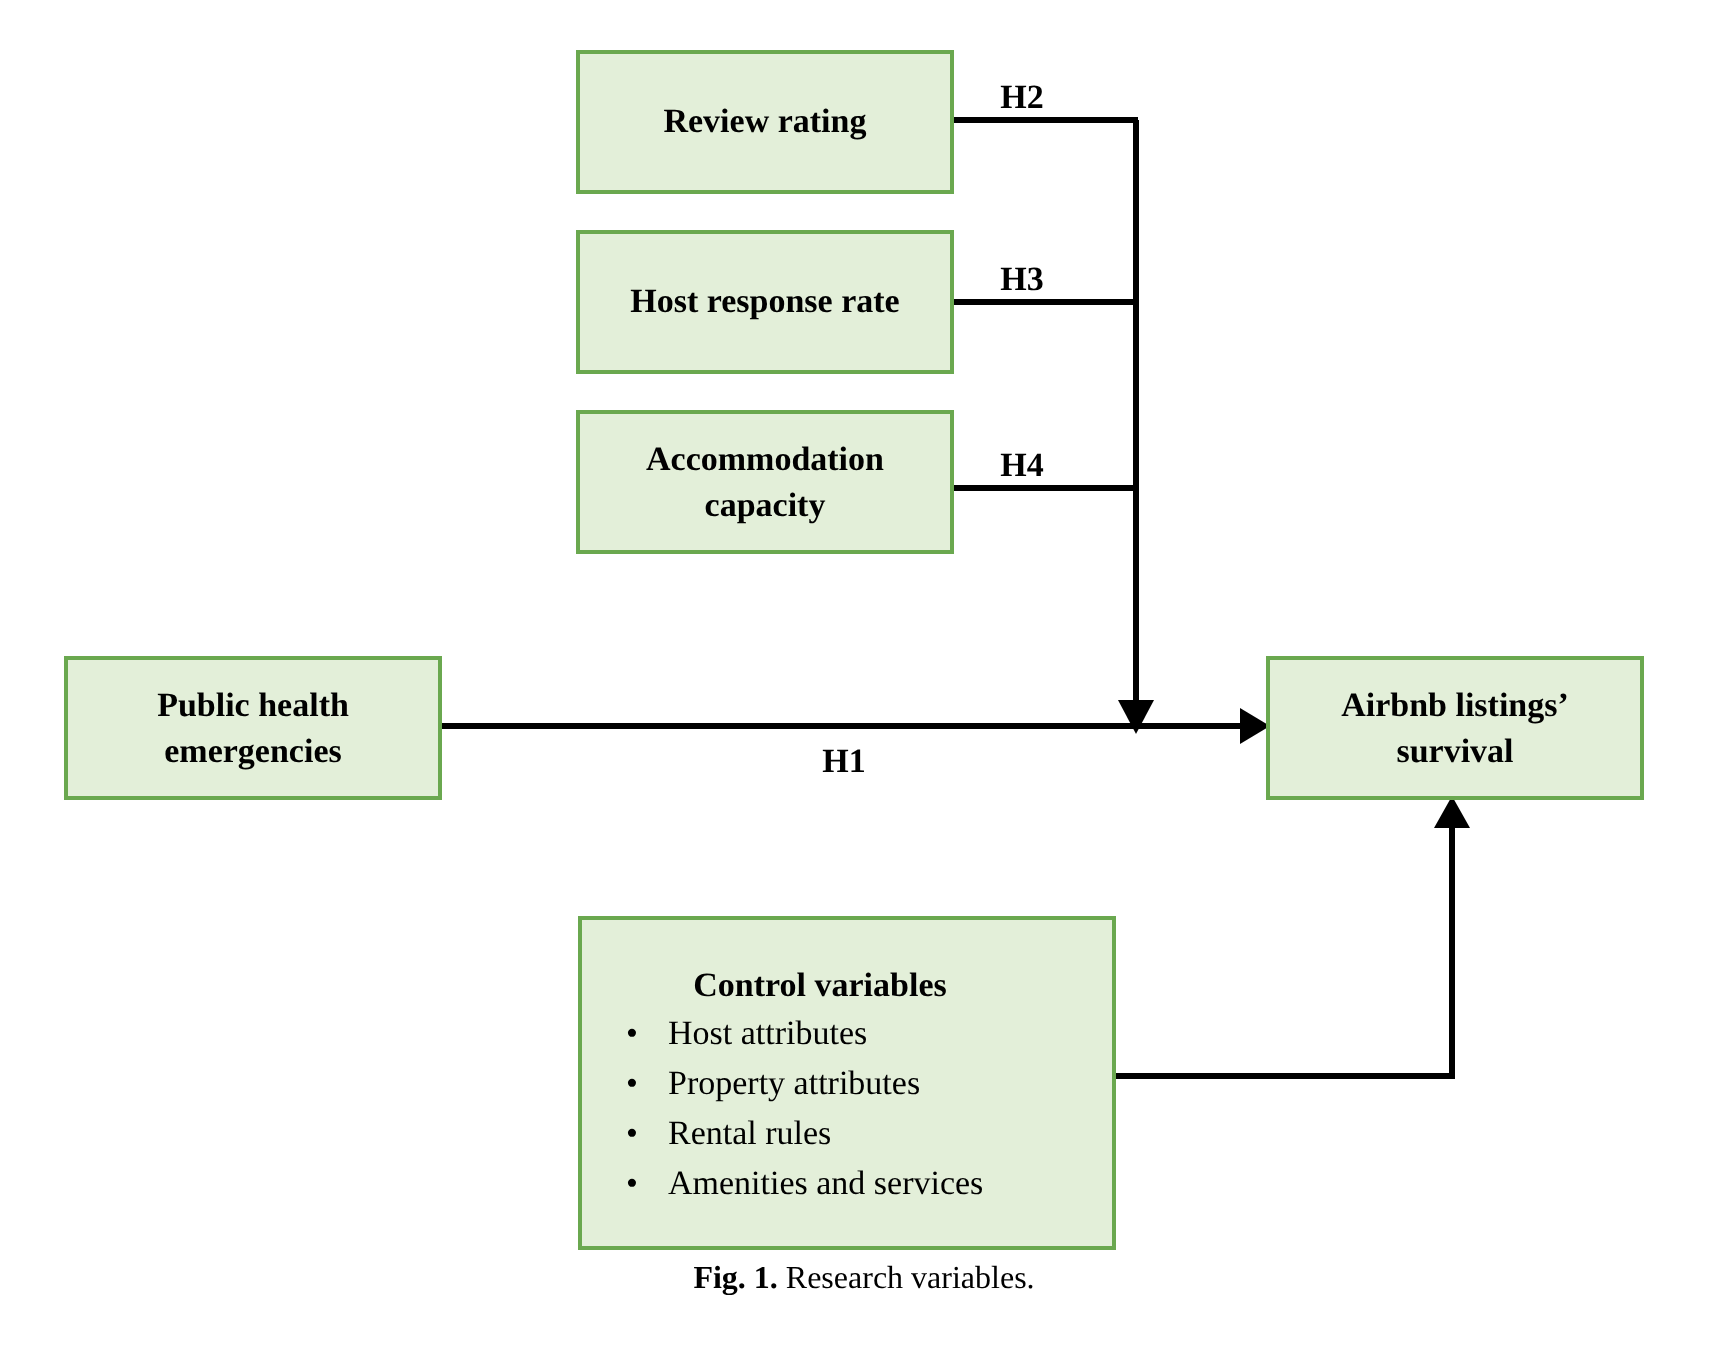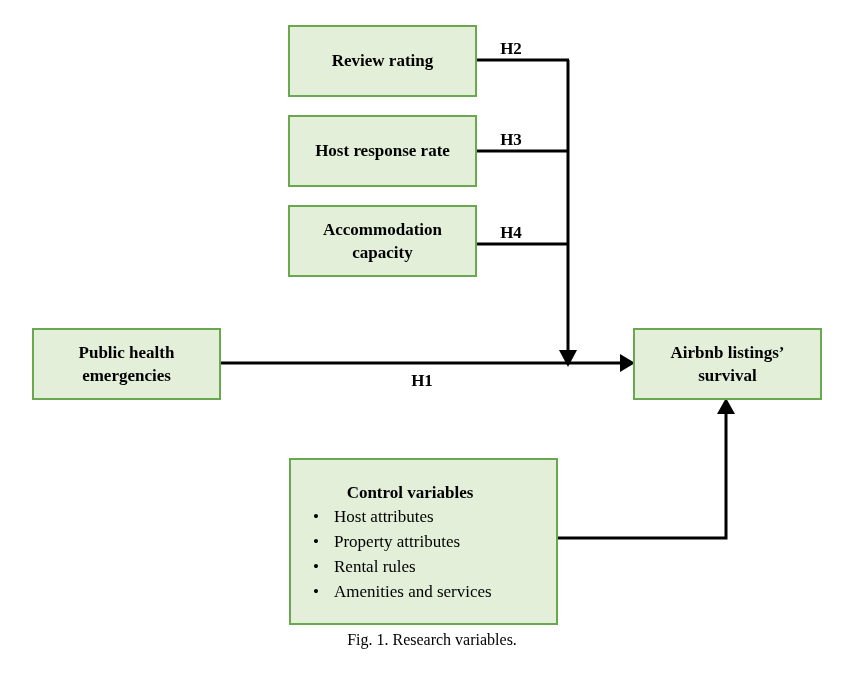--- a/index.html
+++ b/index.html
@@ -83,21 +83,21 @@
     left: 0;
     top: 630px;
     width: 864px;
     text-align: center;
     font-family: "Liberation Serif", "DejaVu Serif", serif;
     font-size: 16px;
     color: #000000;
     line-height: 20px;
   }
   .caption .caption-label {
-    font-weight: normal;
+    font-weight: bold;
   }
   .caption .caption-text {
     font-weight: normal;
   }
 </style>
 </head>
 <body>
 
 <div id="diagram-root">
   <svg class="diagram" viewBox="0 0 864 674" xmlns="http://www.w3.org/2000/svg">

